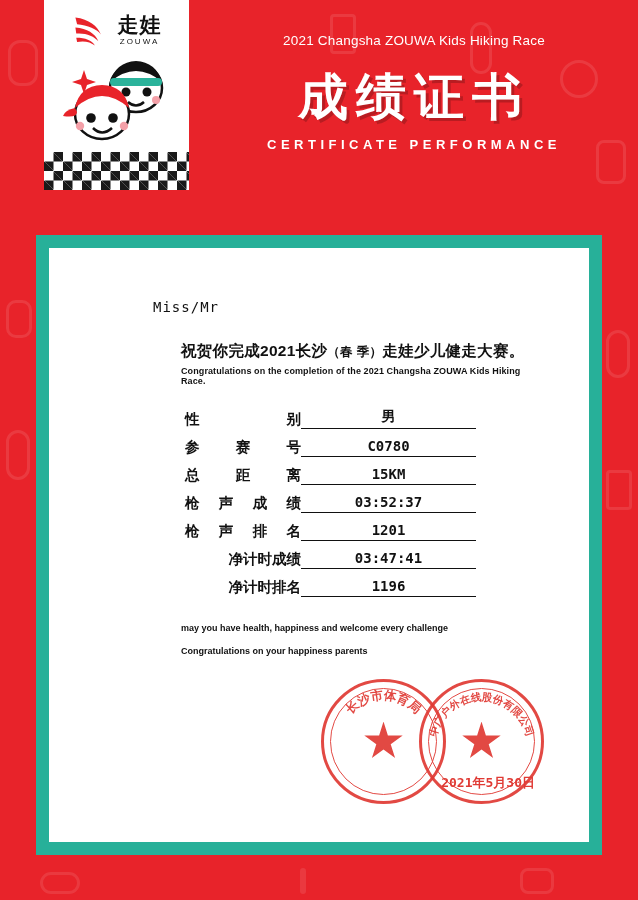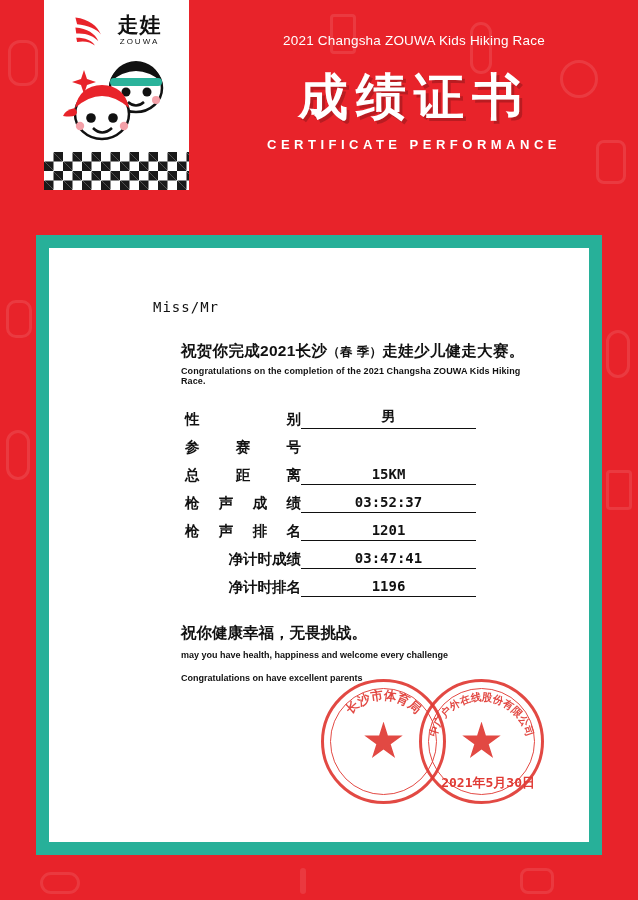--- a/index.html
+++ b/index.html
@@ -374,20 +374,21 @@
             <span>别</span>
           </span>
         <span class="field-value cn">男</span>
       </div>
       <div class="field-row">
         <span class="field-label">
             <span>参</span>
             <span>赛</span>
             <span>号</span>
           </span>
+        <span class="field-value">C0780</span>
       </div>
       <div class="field-row">
         <span class="field-label">
             <span>总</span>
             <span>距</span>
             <span>离</span>
           </span>
         <span class="field-value">15KM</span>
       </div>
       <div class="field-row">
@@ -413,25 +414,24 @@
         <span class="field-value">03:47:41</span>
       </div>
       <div class="field-row">
         <span class="field-label tight">净计时排名</span>
         <span class="field-value">1196</span>
       </div>
     </div>
 
     <div class="wishes">
       <div class="wish-block">
-        <div class="wish-cn">祝你健康幸福，无畏挑战。</div>
         <div class="wish-en">may you have health, happiness and welcome every challenge</div>
       </div>
       <div class="wish-block">
-        <div class="wish-en">Congratulations on have excellent parents</div>
+        <div class="wish-en">Congratulations on your happiness parents</div>
       </div>
     </div>
 
     <div class="stamps">
       <div class="stamp stamp-1">
         <div class="ring"></div>
         <svg class="stamp-arc" viewBox="0 0 125 125">
           <defs>
               <path id="arcL" d="M 18 70 A 45 45 0 1 1 107 70" fill="none"></path>
             </defs>

